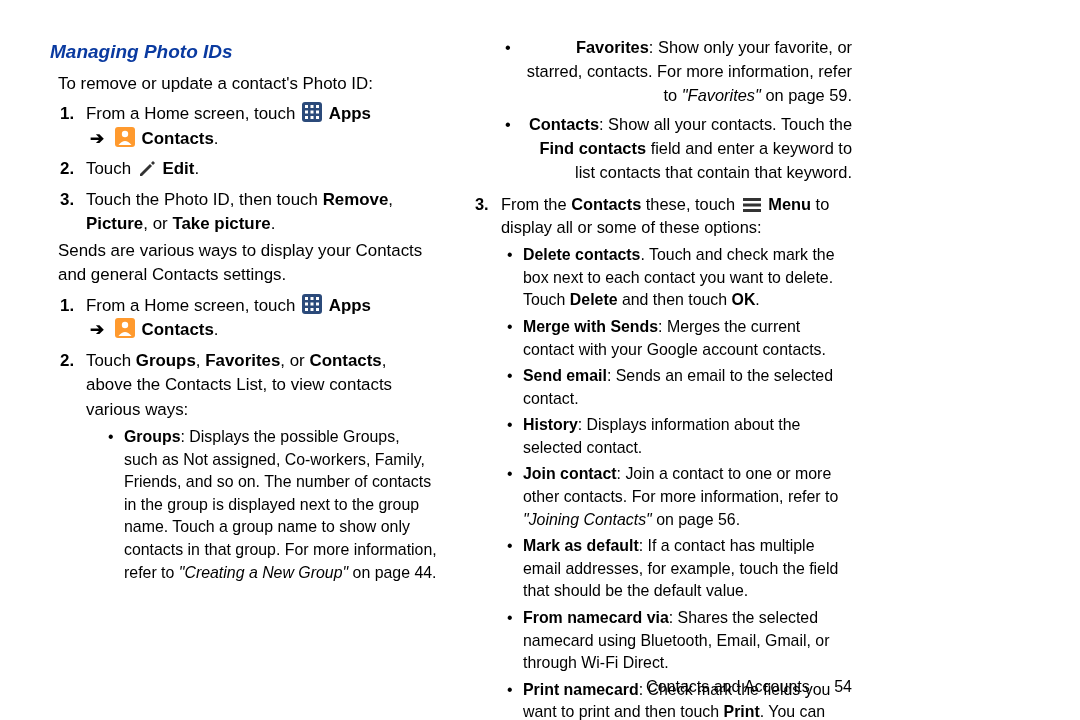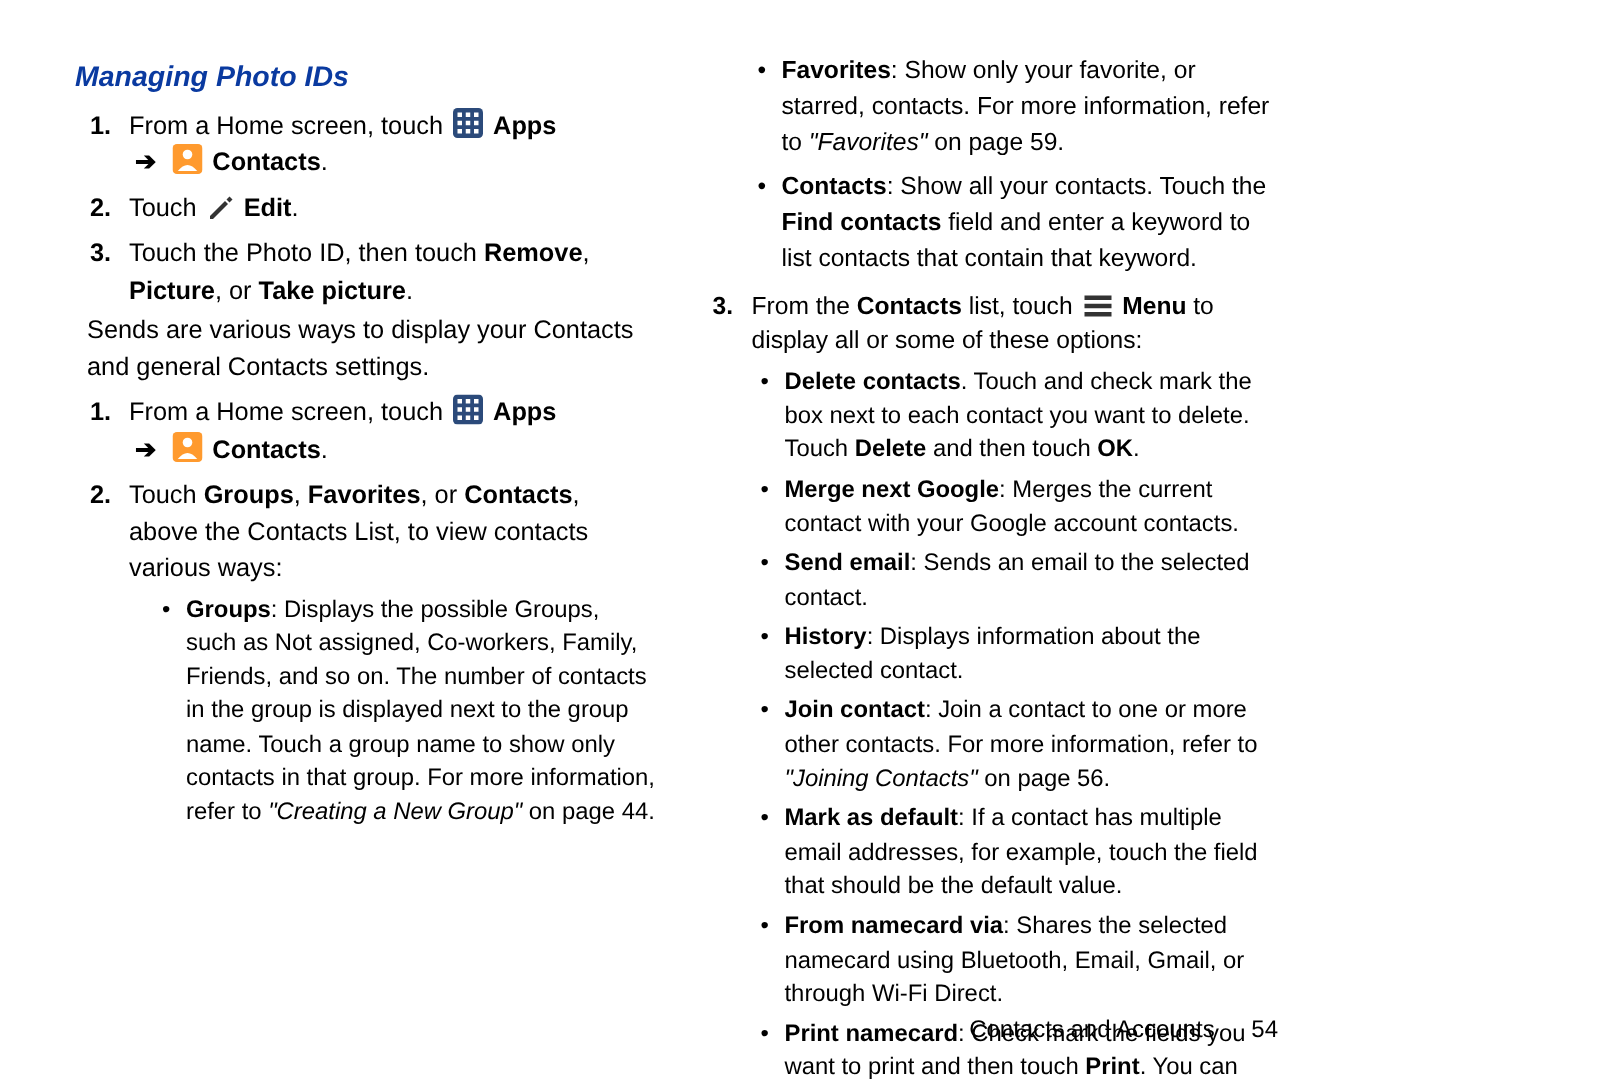--- a/index.html
+++ b/index.html
@@ -32,21 +32,21 @@
     line-height: 1.45;
   }
   .bullets .row, .bullets-sm .row {
     display: flex;
     margin-top: 6px;
   }
   .bullets .dot, .bullets-sm .dot {
     width: 16px;
     flex: 0 0 16px;
   }
-  .bullets .txt { flex: 1 1 auto; }
+  .bullets .txt { flex: 1 1 auto; text-align: right; }
 
   h3.section {
     color: #0a3aa0;
     font-style: italic;
     font-weight: 700;
     font-size: 19px;
     margin: 8px 0 6px 0;
   }
   .intro {
     margin: 2px 0 6px 8px;
@@ -98,20 +98,21 @@
   .footer .pn { margin-left: 20px; }
 </style>
 </head>
 <body>
 
 <div class="page">
   <div class="columns">
 
     <div class="col">
       <h3 class="section">Managing Photo IDs</h3>
+      <div class="intro">To remove or update a contact's Photo ID:</div>
       <ol class="steps">
         <li>
           <span class="num">1.</span>
           <span class="body">
             <span>From a Home screen, touch </span>
             <span class="icon">
               <svg width="20" height="20">
                   <rect x="0" y="0" width="20" height="20" rx="3" fill="#2b4a7a"></rect>
                   <g fill="#fff">
                     <rect x="3" y="3" width="3" height="3"></rect>
@@ -223,40 +224,40 @@
           <span class="txt">
             <b>Contacts</b><span>: Show all your contacts. Touch the </span><b>Find contacts</b><span> field and enter a keyword to list contacts that contain that keyword.</span>
           </span>
         </div>
       </div>
 
       <ol class="steps" style="margin-top:8px;">
         <li>
           <span class="num">3.</span>
           <span class="body">
-            <span>From the </span><b>Contacts</b><span> list, touch </span>
+            <span>From the </span><b>Contacts</b><span> these, touch </span>
             <span class="icon">
               <svg width="20" height="16">
                   <rect x="1" y="1" width="18" height="3" fill="#333"></rect>
                   <rect x="1" y="6.5" width="18" height="3" fill="#333"></rect>
                   <rect x="1" y="12" width="18" height="3" fill="#333"></rect>
                 </svg>
             </span>
             <b>Menu</b><span> to display all or some of these options:</span>
 
             <div class="sub-bullets" style="margin-left:6px;">
               <div class="sub-row">
                 <span class="sub-dot">•</span>
                 <span class="sub-txt">
                   <b>Delete contacts</b><span>. Touch and check mark the box next to each contact you want to delete. Touch </span><b>Delete</b><span> and then touch </span><b>OK</b>.
                 </span>
               </div>
               <div class="sub-row">
                 <span class="sub-dot">•</span>
-                <span class="sub-txt"><b>Merge next Google</b><span>: Merges the current contact with your Google account contacts.</span></span>
+                <span class="sub-txt"><b>Merge with Sends</b><span>: Merges the current contact with your Google account contacts.</span></span>
               </div>
               <div class="sub-row">
                 <span class="sub-dot">•</span>
                 <span class="sub-txt"><b>Send email</b><span>: Sends an email to the selected contact.</span></span>
               </div>
               <div class="sub-row">
                 <span class="sub-dot">•</span>
                 <span class="sub-txt"><b>History</b><span>: Displays information about the selected contact.</span></span>
               </div>
               <div class="sub-row">

